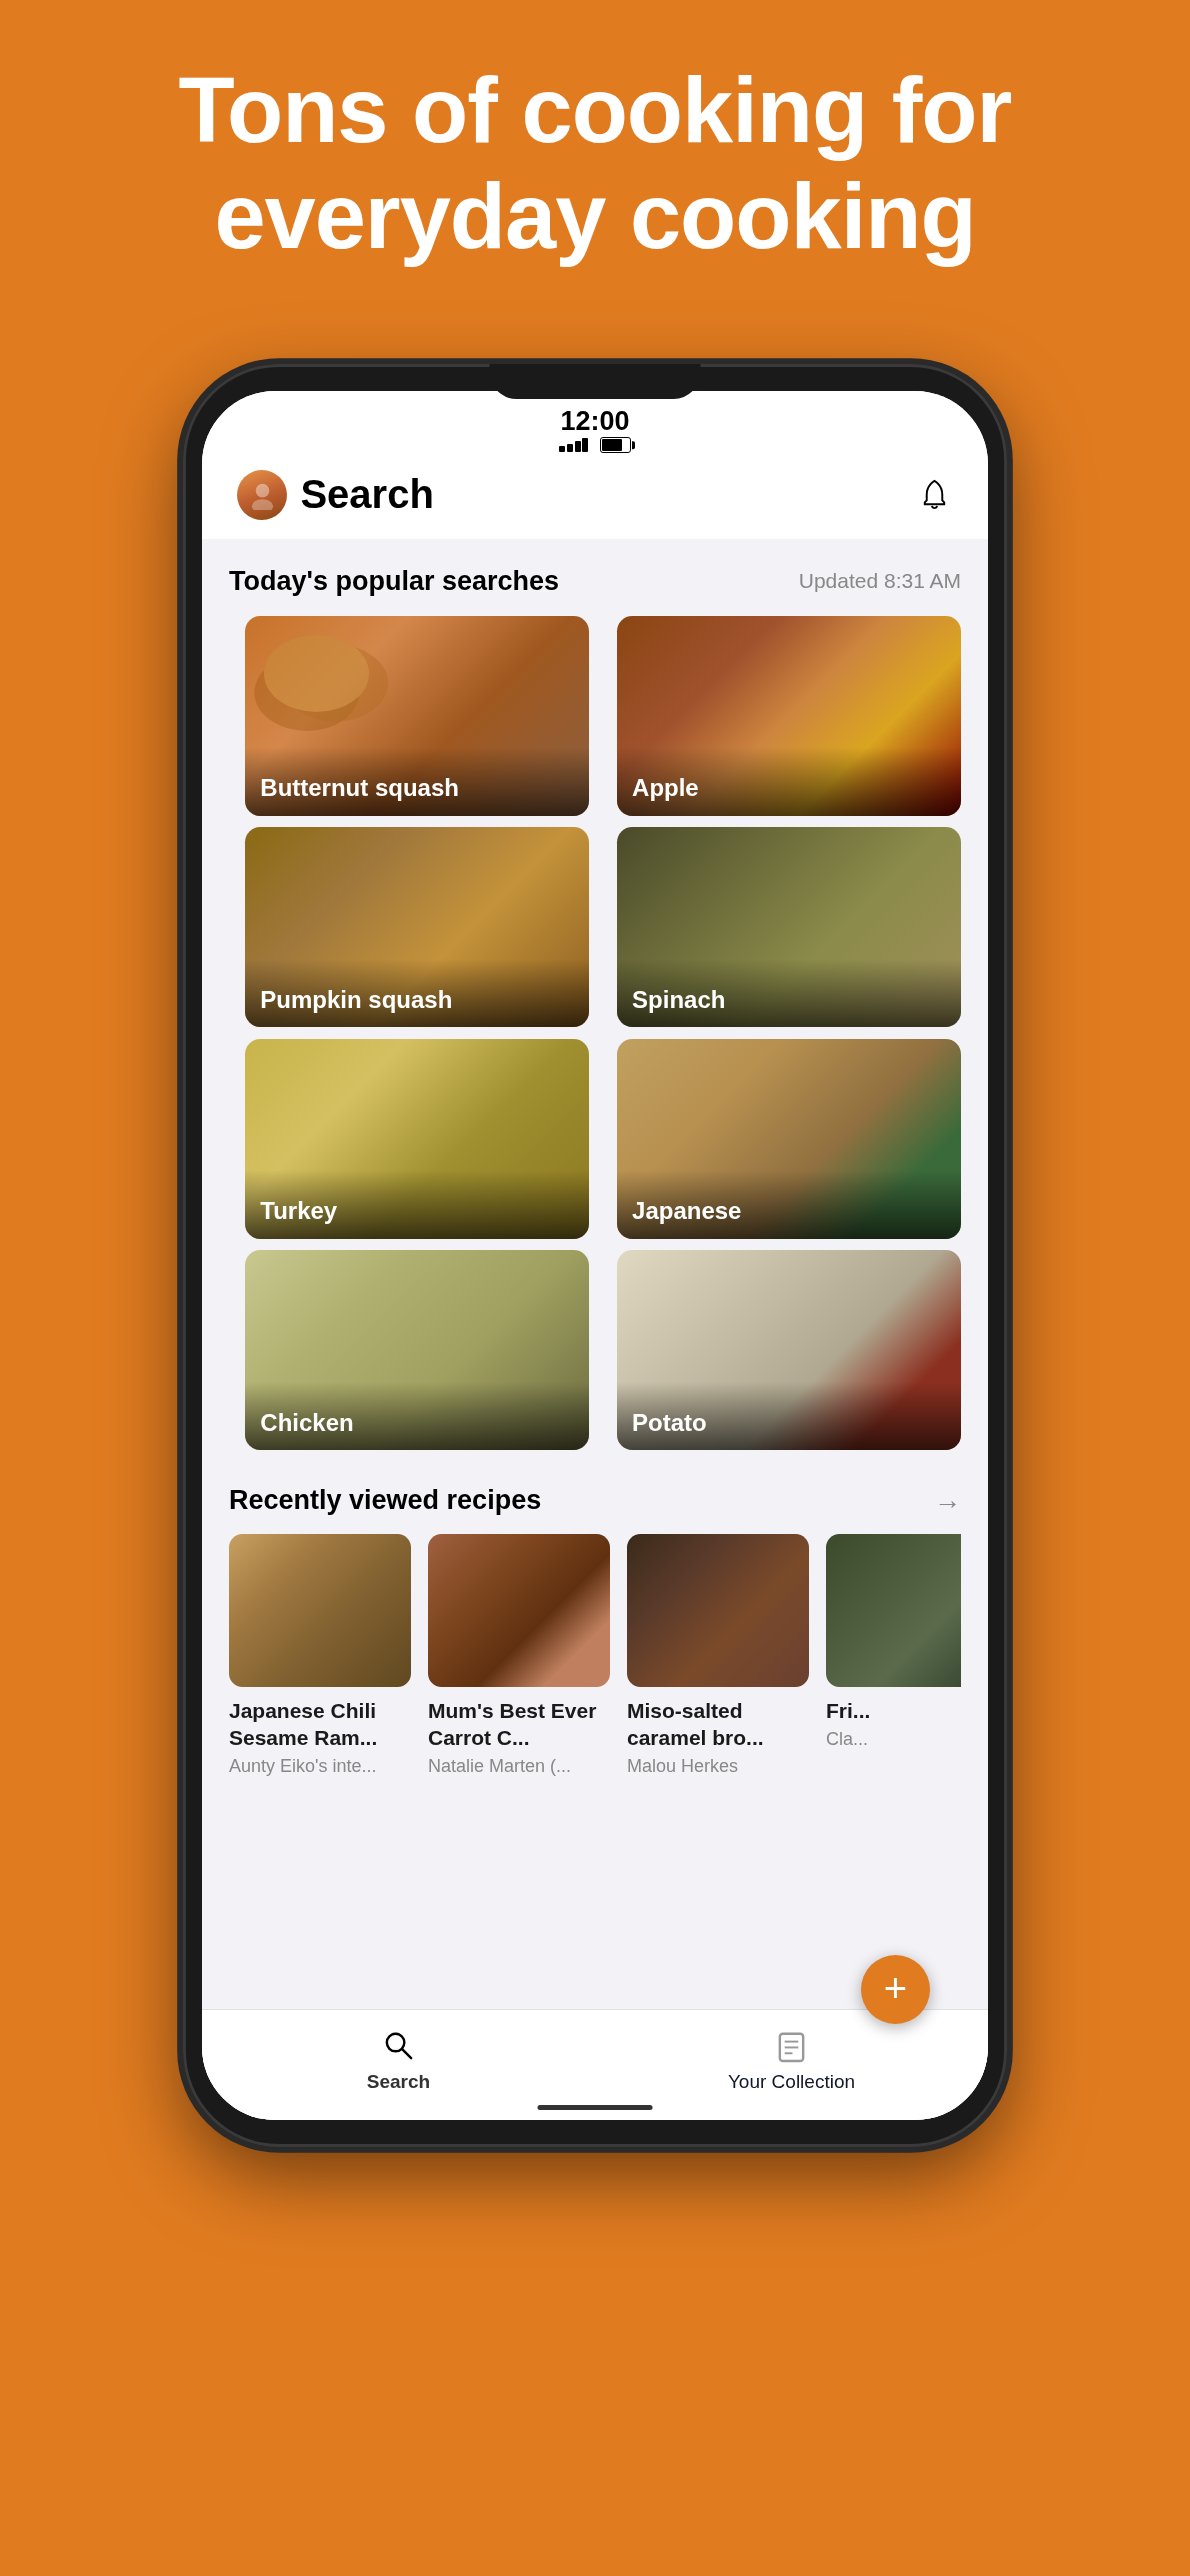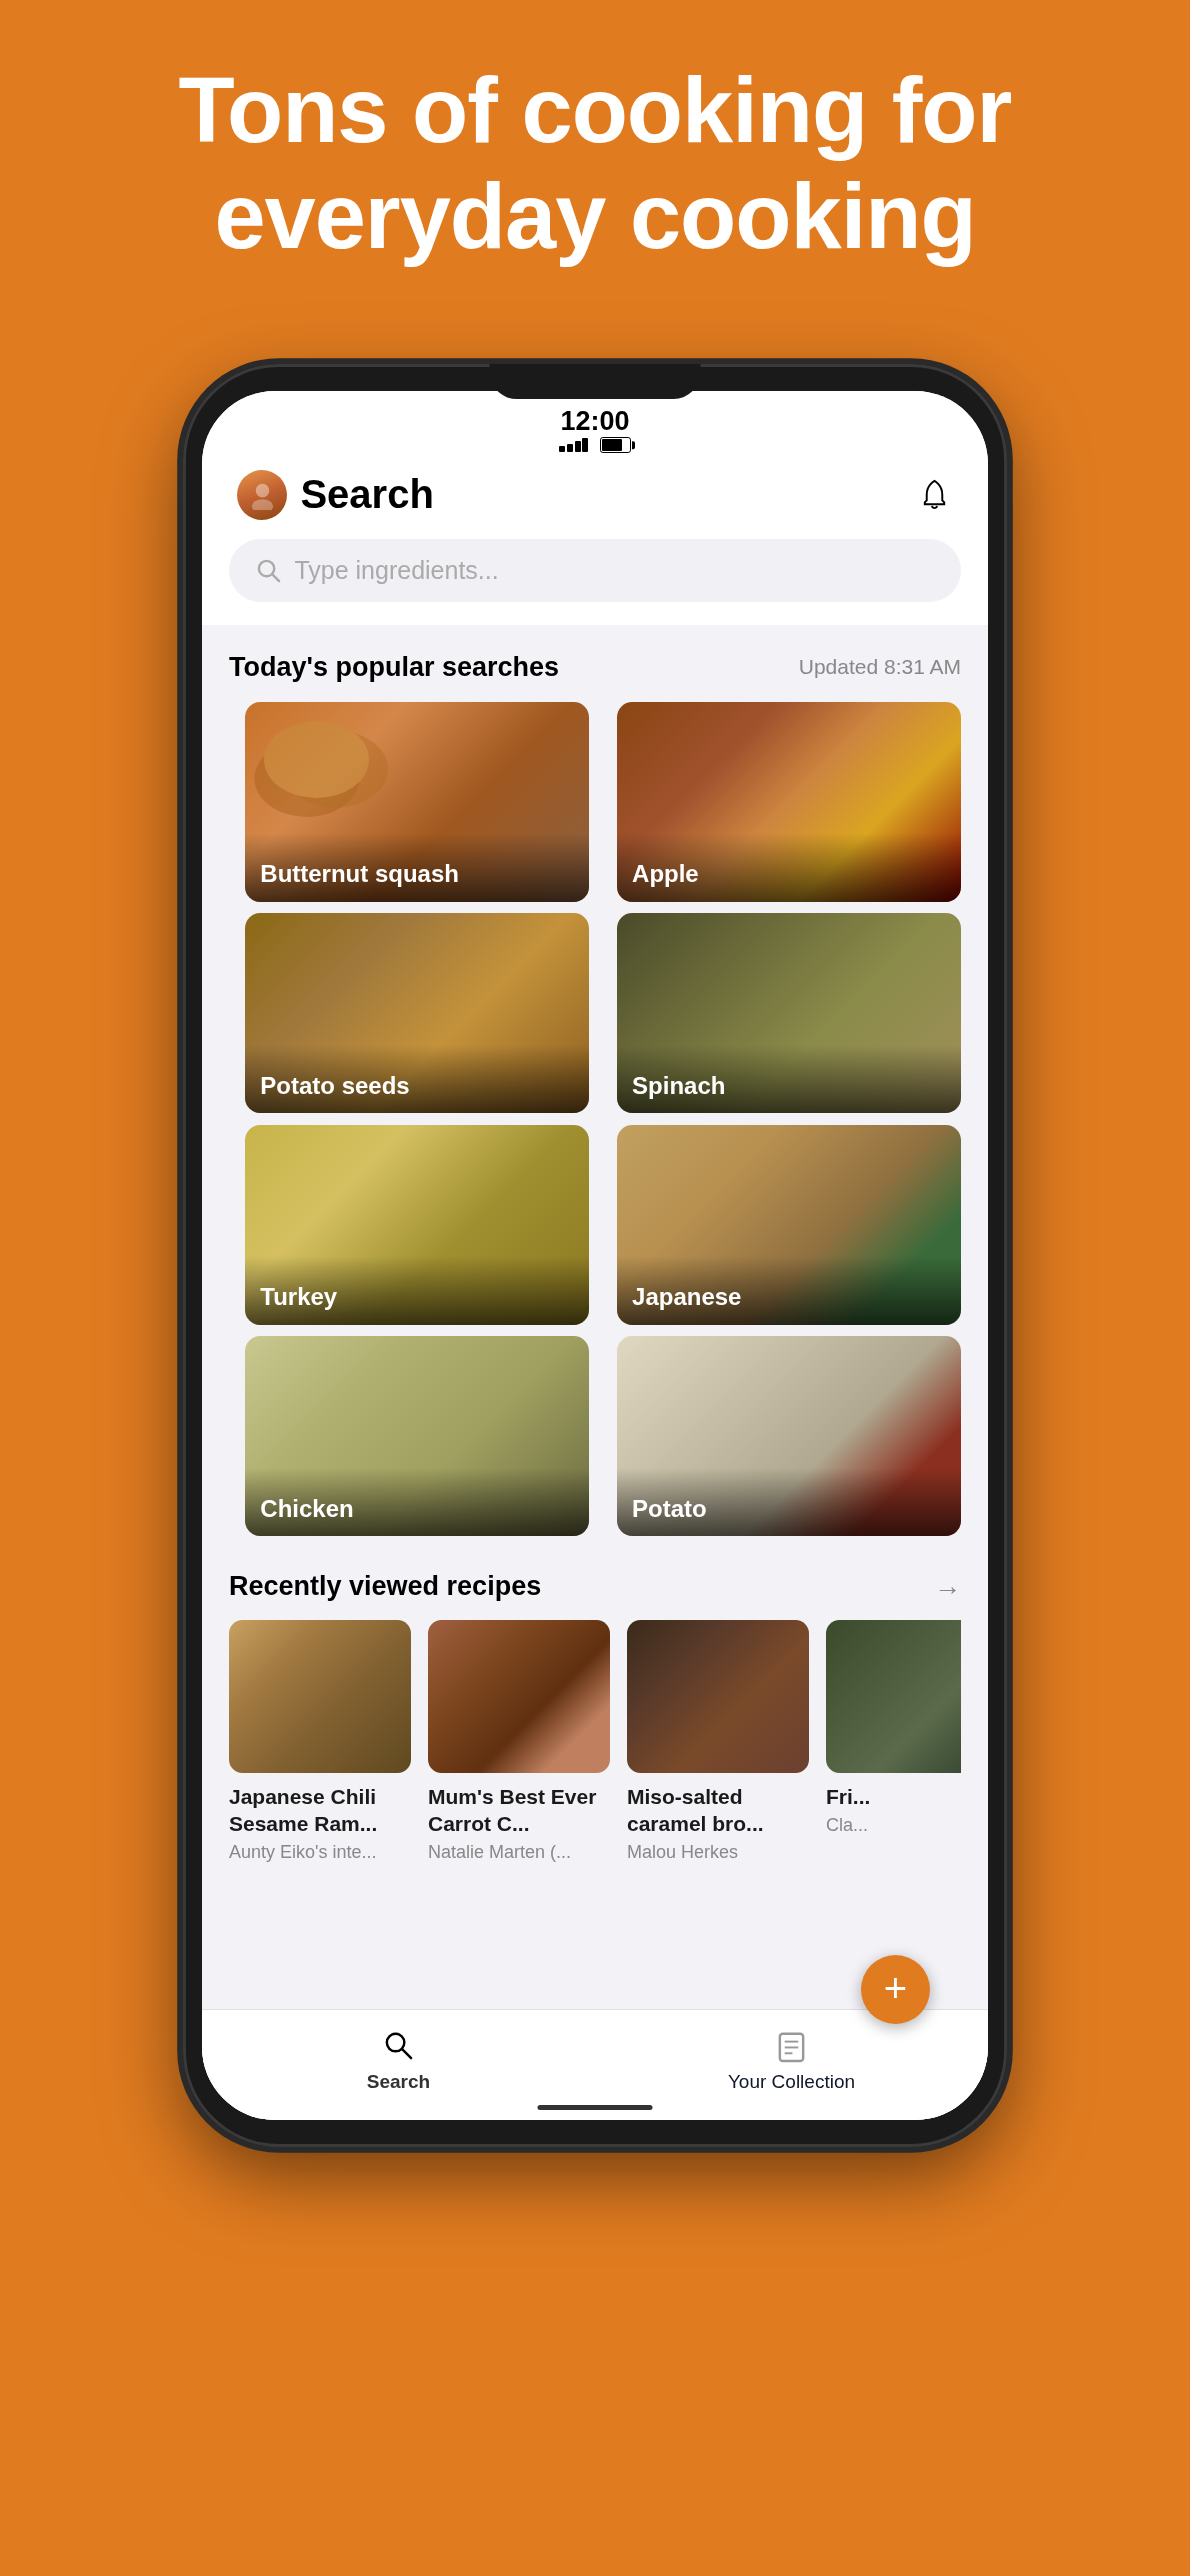--- a/index.html
+++ b/index.html
@@ -490,49 +490,40 @@
         <span class="nav-title">Search</span>
       </div>
       <div class="bell-icon">
         <svg width="35" height="35" viewBox="0 0 36 36" fill="none" xmlns="http://www.w3.org/2000/svg">
           <path d="M18 4C18 4 10 8 10 18v6l-2 2v2h20v-2l-2-2v-6c0-10-8-14-8-14z" stroke="#000" stroke-width="2" fill="none"></path>
           <path d="M15 30 Q18 34 21 30" stroke="#000" stroke-width="2" fill="none"></path>
         </svg>
       </div>
     </div>
 
-    <div class="search-bar-wrap">
-      <div class="search-bar">
-        <svg width="25" height="25" viewBox="0 0 26 26" fill="none">
-          <circle cx="11" cy="11" r="8" stroke="#aaa" stroke-width="2.5"></circle>
-          <line x1="17" y1="17" x2="24" y2="24" stroke="#aaa" stroke-width="2.5" stroke-linecap="round"></line>
-        </svg>
-        <span class="search-placeholder">Type ingredients...</span>
-      </div>
-    </div>
 
     <div class="scroll-content">
 
       <div class="section">
         <div class="section-header">
           <span class="section-title">Today's popular searches</span>
           <span class="section-meta">Updated 8:31 AM</span>
         </div>
         <div class="recipe-grid">
 
           <div class="recipe-card food-butternut">
             <div class="recipe-card-label">Butternut squash</div>
           </div>
 
           <div class="recipe-card food-apple">
             <div class="recipe-card-label">Apple</div>
           </div>
 
           <div class="recipe-card food-pumpkin">
-            <div class="recipe-card-label">Potato seeds</div>
+            <div class="recipe-card-label">Pumpkin squash</div>
           </div>
 
           <div class="recipe-card food-spinach">
             <div class="recipe-card-label">Spinach</div>
           </div>
 
           <div class="recipe-card food-turkey">
             <div class="recipe-card-label">Turkey</div>
           </div>
 

